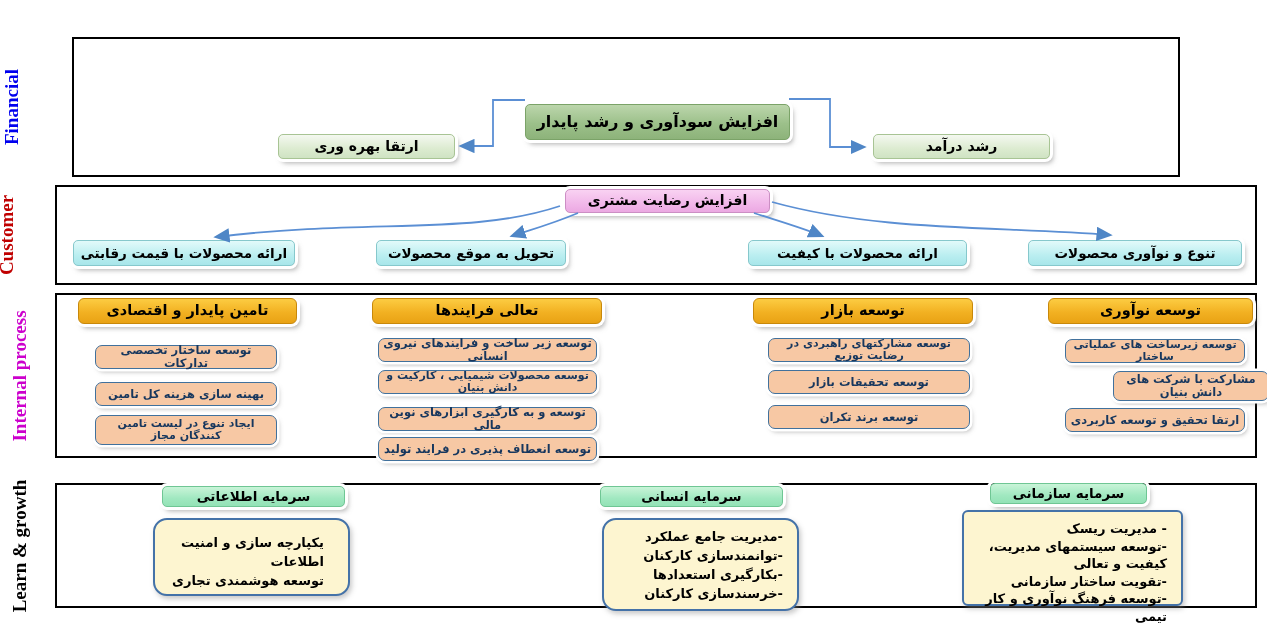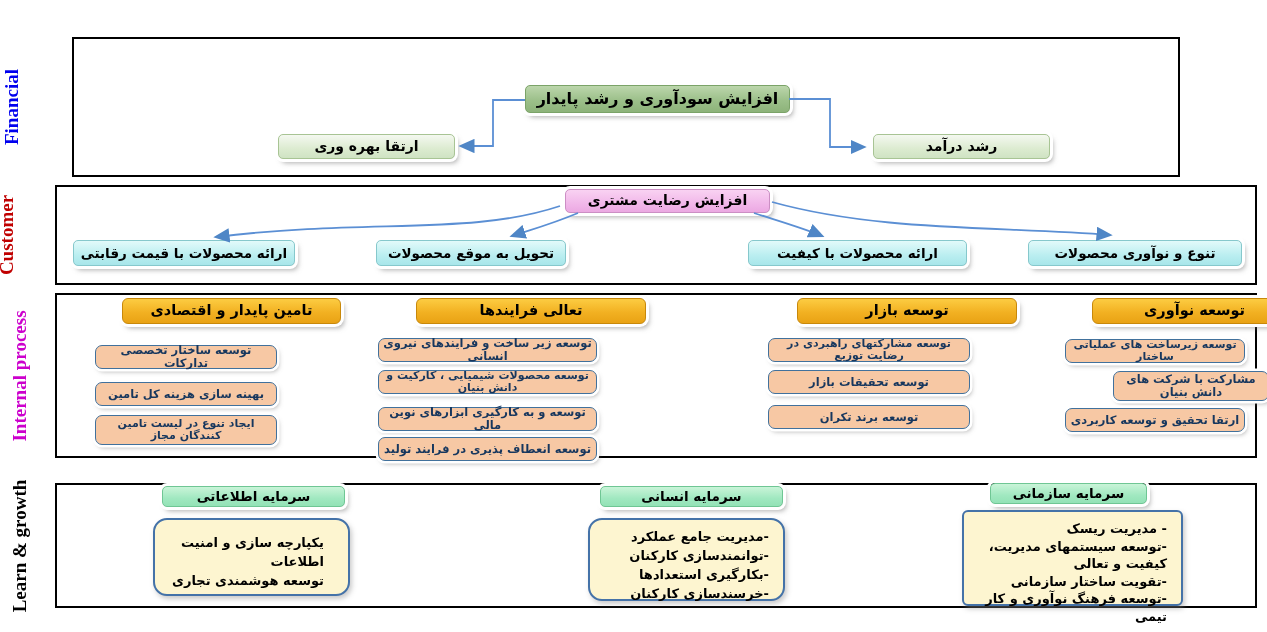--- a/index.html
+++ b/index.html
@@ -17,21 +17,21 @@
         box-shadow:0 0 0 3px #fff,3px 4px 5px rgba(110,110,110,.55);}
   .green-dark{background:linear-gradient(180deg,#bcd6ac 0%,#9cc08a 55%,#8db37a 100%);
         border:1px solid #7ba368;font-size:16px;}
   .green-light{background:linear-gradient(180deg,#f4f8f0 0%,#dcebd0 60%,#cfe3c3 100%);
         border:1px solid #a8c494;font-size:14px;}
   .pink{background:linear-gradient(180deg,#f9d2f2 0%,#f0b4e8 70%,#eba9e2 100%);
         border:1px solid #cc8ec4;font-size:14px;}
   .cyan{background:linear-gradient(180deg,#e2fafa 0%,#baeef0 60%,#a8e6ea 100%);
         border:1px solid #86c8cc;font-size:13.5px;}
   .gold{background:linear-gradient(180deg,#fccc42 0%,#f2b122 55%,#e9a214 100%);
-        border:1px solid #c8880a;font-size:14.5px;border-radius:6px;margin-left:44px;}
+        border:1px solid #c8880a;font-size:14.5px;border-radius:6px;}
   .salmon{background:#f7c8a4;border:1.3px solid #41719c;color:#17375e;font-size:11.5px;
         border-radius:7px;box-shadow:0 0 0 2.5px #fff,2px 3px 4px rgba(120,120,120,.5);
         padding:1px 4px;}
   .small{font-size:11px;}
   .mint{background:linear-gradient(180deg,#c9f4d8 0%,#a0e8c0 60%,#93e2b6 100%);
         border:1px solid #6fc694;font-size:13.5px;}
   .cream{position:absolute;box-sizing:border-box;background:#fdf5d0;border:2px solid #4472a8;
         border-radius:14px;direction:rtl;text-align:right;font-weight:bold;font-size:13px;
         color:#000;padding:8px 14px 6px 8px;line-height:1.45;white-space:pre-line;
         box-shadow:2px 3px 5px rgba(140,140,140,.45);}
@@ -61,21 +61,21 @@
       </marker>
     </defs>
     <path class="elb" d="M525,100 H493 V146 H461" marker-end="url(#ah)"></path>
     <path class="elb" d="M789,99 H830 V147 H864" marker-end="url(#ah)"></path>
     <path class="cur" d="M560,206 C470,236 370,218 216,237" marker-end="url(#ah)"></path>
     <path class="cur" d="M578,213 C552,224 530,230 512,236" marker-end="url(#ah)"></path>
     <path class="cur" d="M754,213 C782,222 806,229 822,236" marker-end="url(#ah)"></path>
     <path class="cur" d="M772,202 C880,232 1000,226 1110,235" marker-end="url(#ah)"></path>
   </svg>
 
-  <div class="node green-dark" style="left:525px;top:85px;width:265px;height:28px;">
+  <div class="node green-dark" style="left:525px;top:104px;width:265px;height:36px;">
     <span>افزایش سودآوری و رشد پایدار</span>
   </div>
   <div class="node green-light" style="left:278px;top:134px;width:177px;height:25px;text-align:center;">
     <span>ارتقا بهره وری</span>
   </div>
   <div class="node green-light" style="left:873px;top:134px;width:177px;height:25px;">
     <span>رشد درآمد</span>
   </div>
 
   <div class="node pink" style="left:565px;top:189px;width:205px;height:24px;">
@@ -152,21 +152,21 @@
   <div class="node mint" style="left:162px;top:486px;width:183px;height:21px;">
     <span>سرمایه اطلاعاتی</span>
   </div>
   <div class="cream center1" style="left:153px;top:518px;width:197px;height:78px;padding-right:24px;">یکپارچه سازی و امنیت
 اطلاعات
 توسعه هوشمندی تجاری</div>
 
   <div class="node mint" style="left:600px;top:486px;width:183px;height:21px;">
     <span>سرمایه انسانی</span>
   </div>
-  <div class="cream" style="left:588px;top:518px;width:197px;height:83px;">-مدیریت جامع عملکرد
+  <div class="cream" style="left:602px;top:518px;width:197px;height:93px;">-مدیریت جامع عملکرد
 -توانمندسازی کارکنان
 -بکارگیری استعدادها
 -خرسندسازی کارکنان</div>
 
   <div class="node mint" style="left:990px;top:483px;width:157px;height:21px;">
     <span>سرمایه سازمانی</span>
   </div>
   <div class="cream" style="left:962px;top:510px;width:221px;height:96px;line-height:1.35;border-radius:6px;">- مدیریت ریسک
 -توسعه سیستمهای مدیریت،
 کیفیت و تعالی

